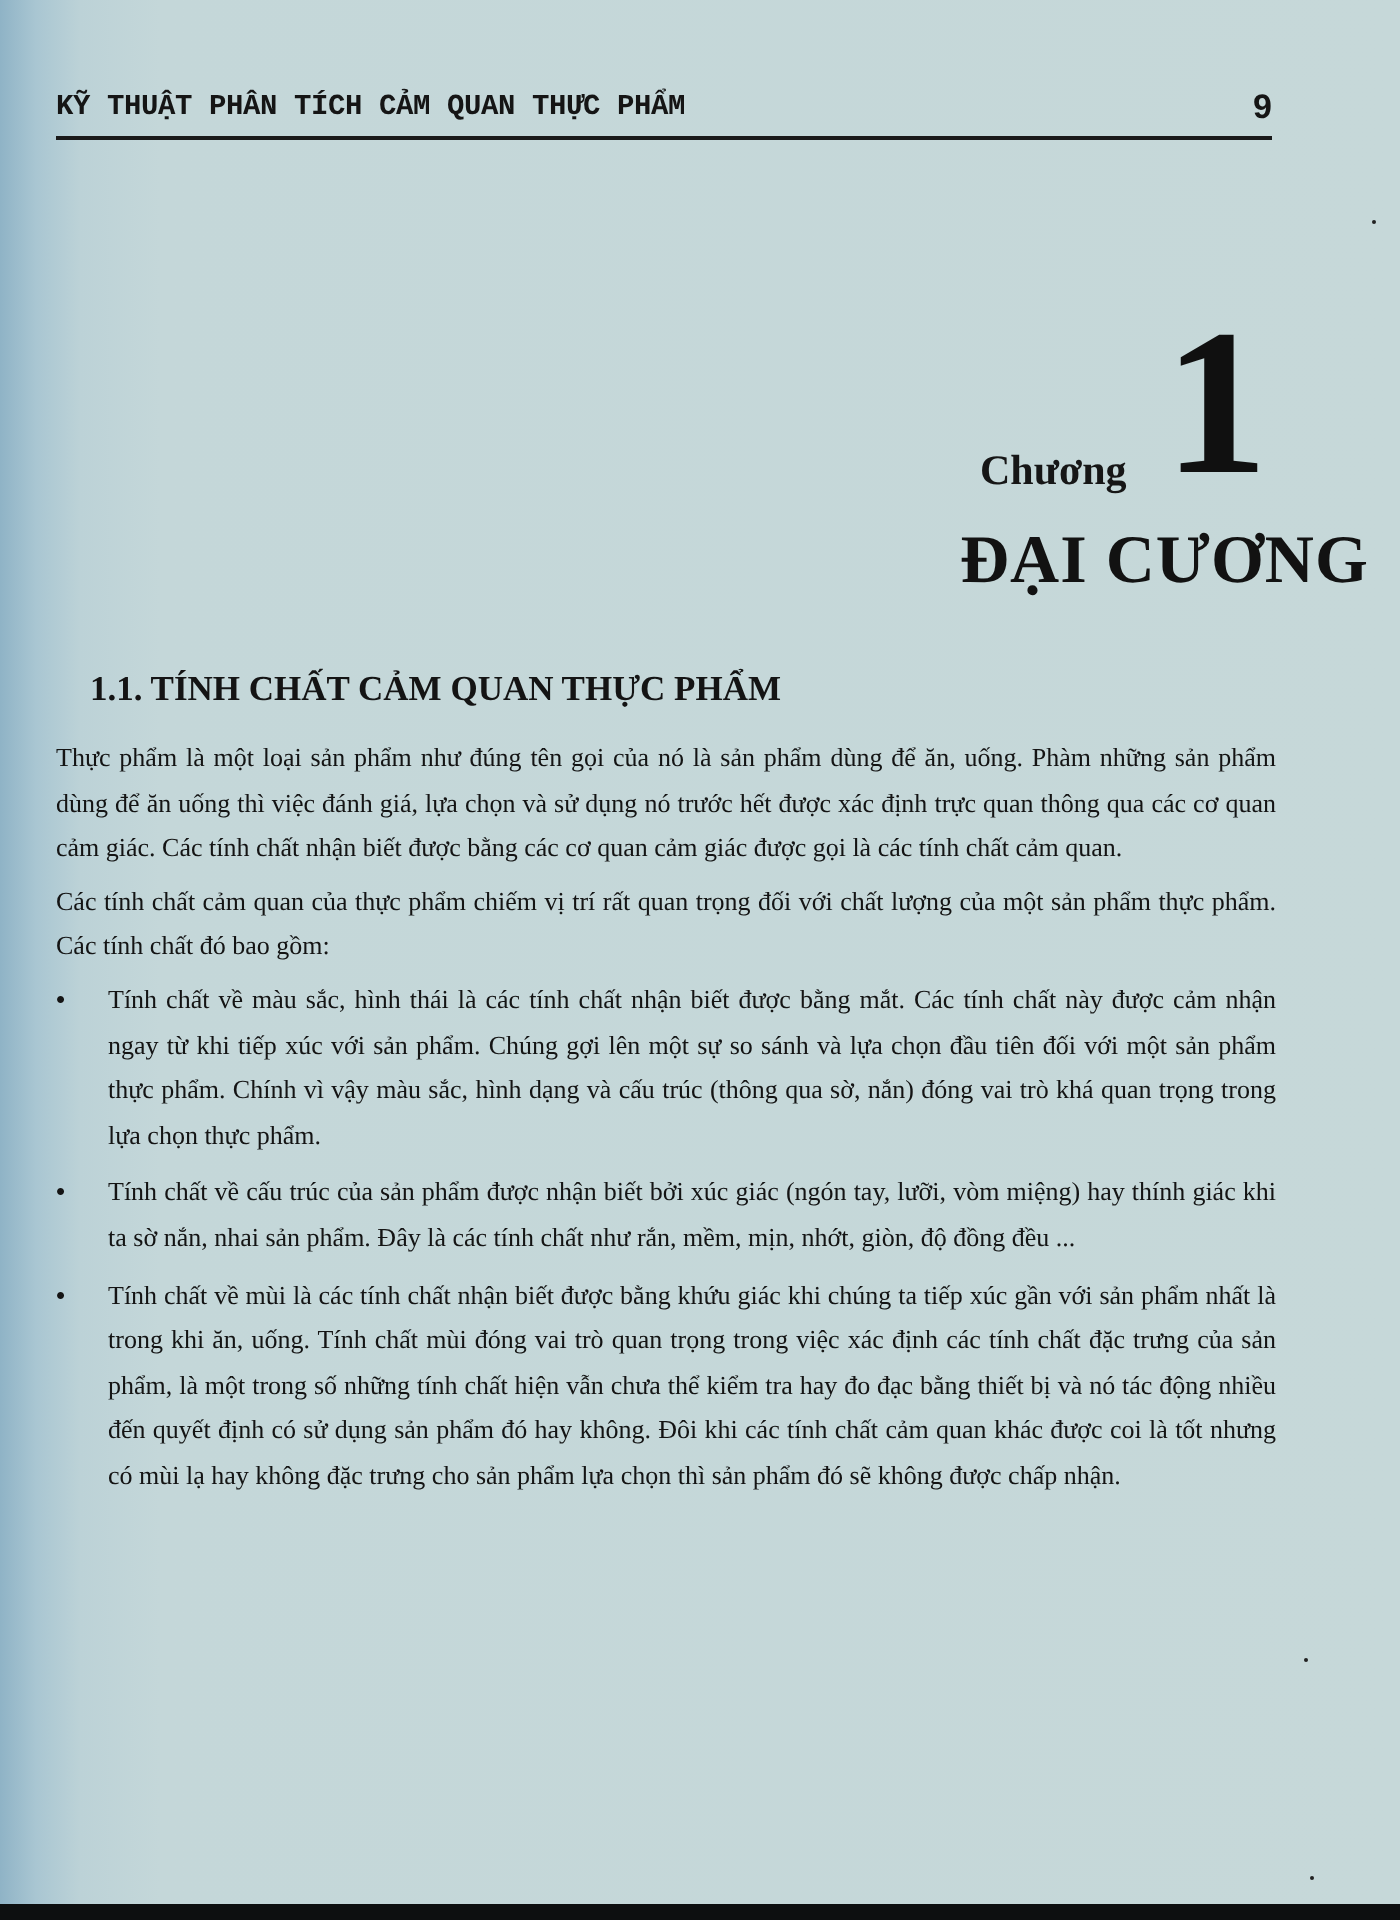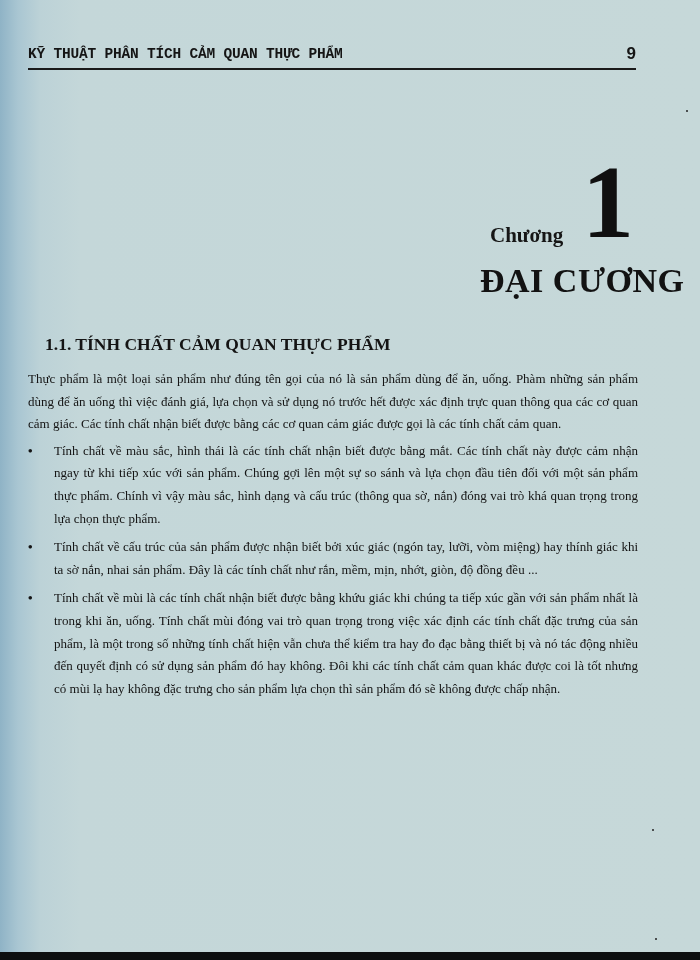--- a/index.html
+++ b/index.html
@@ -76,20 +76,21 @@
   </div>
 
   <span class="chapter-word">Chương</span>
   <span class="chapter-num">1</span>
   <span class="chapter-title">ĐẠI CƯƠNG</span>
 
   <div class="section-heading">1.1. TÍNH CHẤT CẢM QUAN THỰC PHẨM</div>
 
   <div class="body">
     <p>Thực phẩm là một loại sản phẩm như đúng tên gọi của nó là sản phẩm dùng để ăn, uống. Phàm những sản phẩm dùng để ăn uống thì việc đánh giá, lựa chọn và sử dụng nó trước hết được xác định trực quan thông qua các cơ quan cảm giác. Các tính chất nhận biết được bằng các cơ quan cảm giác được gọi là các tính chất cảm quan.</p>
+    <p>Các tính chất cảm quan của thực phẩm chiếm vị trí rất quan trọng đối với chất lượng của một sản phẩm thực phẩm. Các tính chất đó bao gồm:</p>
     <ul>
       <li>
         <span class="bullet">•</span>
         <span>Tính chất về màu sắc, hình thái là các tính chất nhận biết được bằng mắt. Các tính chất này được cảm nhận ngay từ khi tiếp xúc với sản phẩm. Chúng gợi lên một sự so sánh và lựa chọn đầu tiên đối với một sản phẩm thực phẩm. Chính vì vậy màu sắc, hình dạng và cấu trúc (thông qua sờ, nắn) đóng vai trò khá quan trọng trong lựa chọn thực phẩm.</span>
       </li>
       <li>
         <span class="bullet">•</span>
         <span>Tính chất về cấu trúc của sản phẩm được nhận biết bởi xúc giác (ngón tay, lưỡi, vòm miệng) hay thính giác khi ta sờ nắn, nhai sản phẩm. Đây là các tính chất như rắn, mềm, mịn, nhớt, giòn, độ đồng đều ...</span>
       </li>
       <li>

